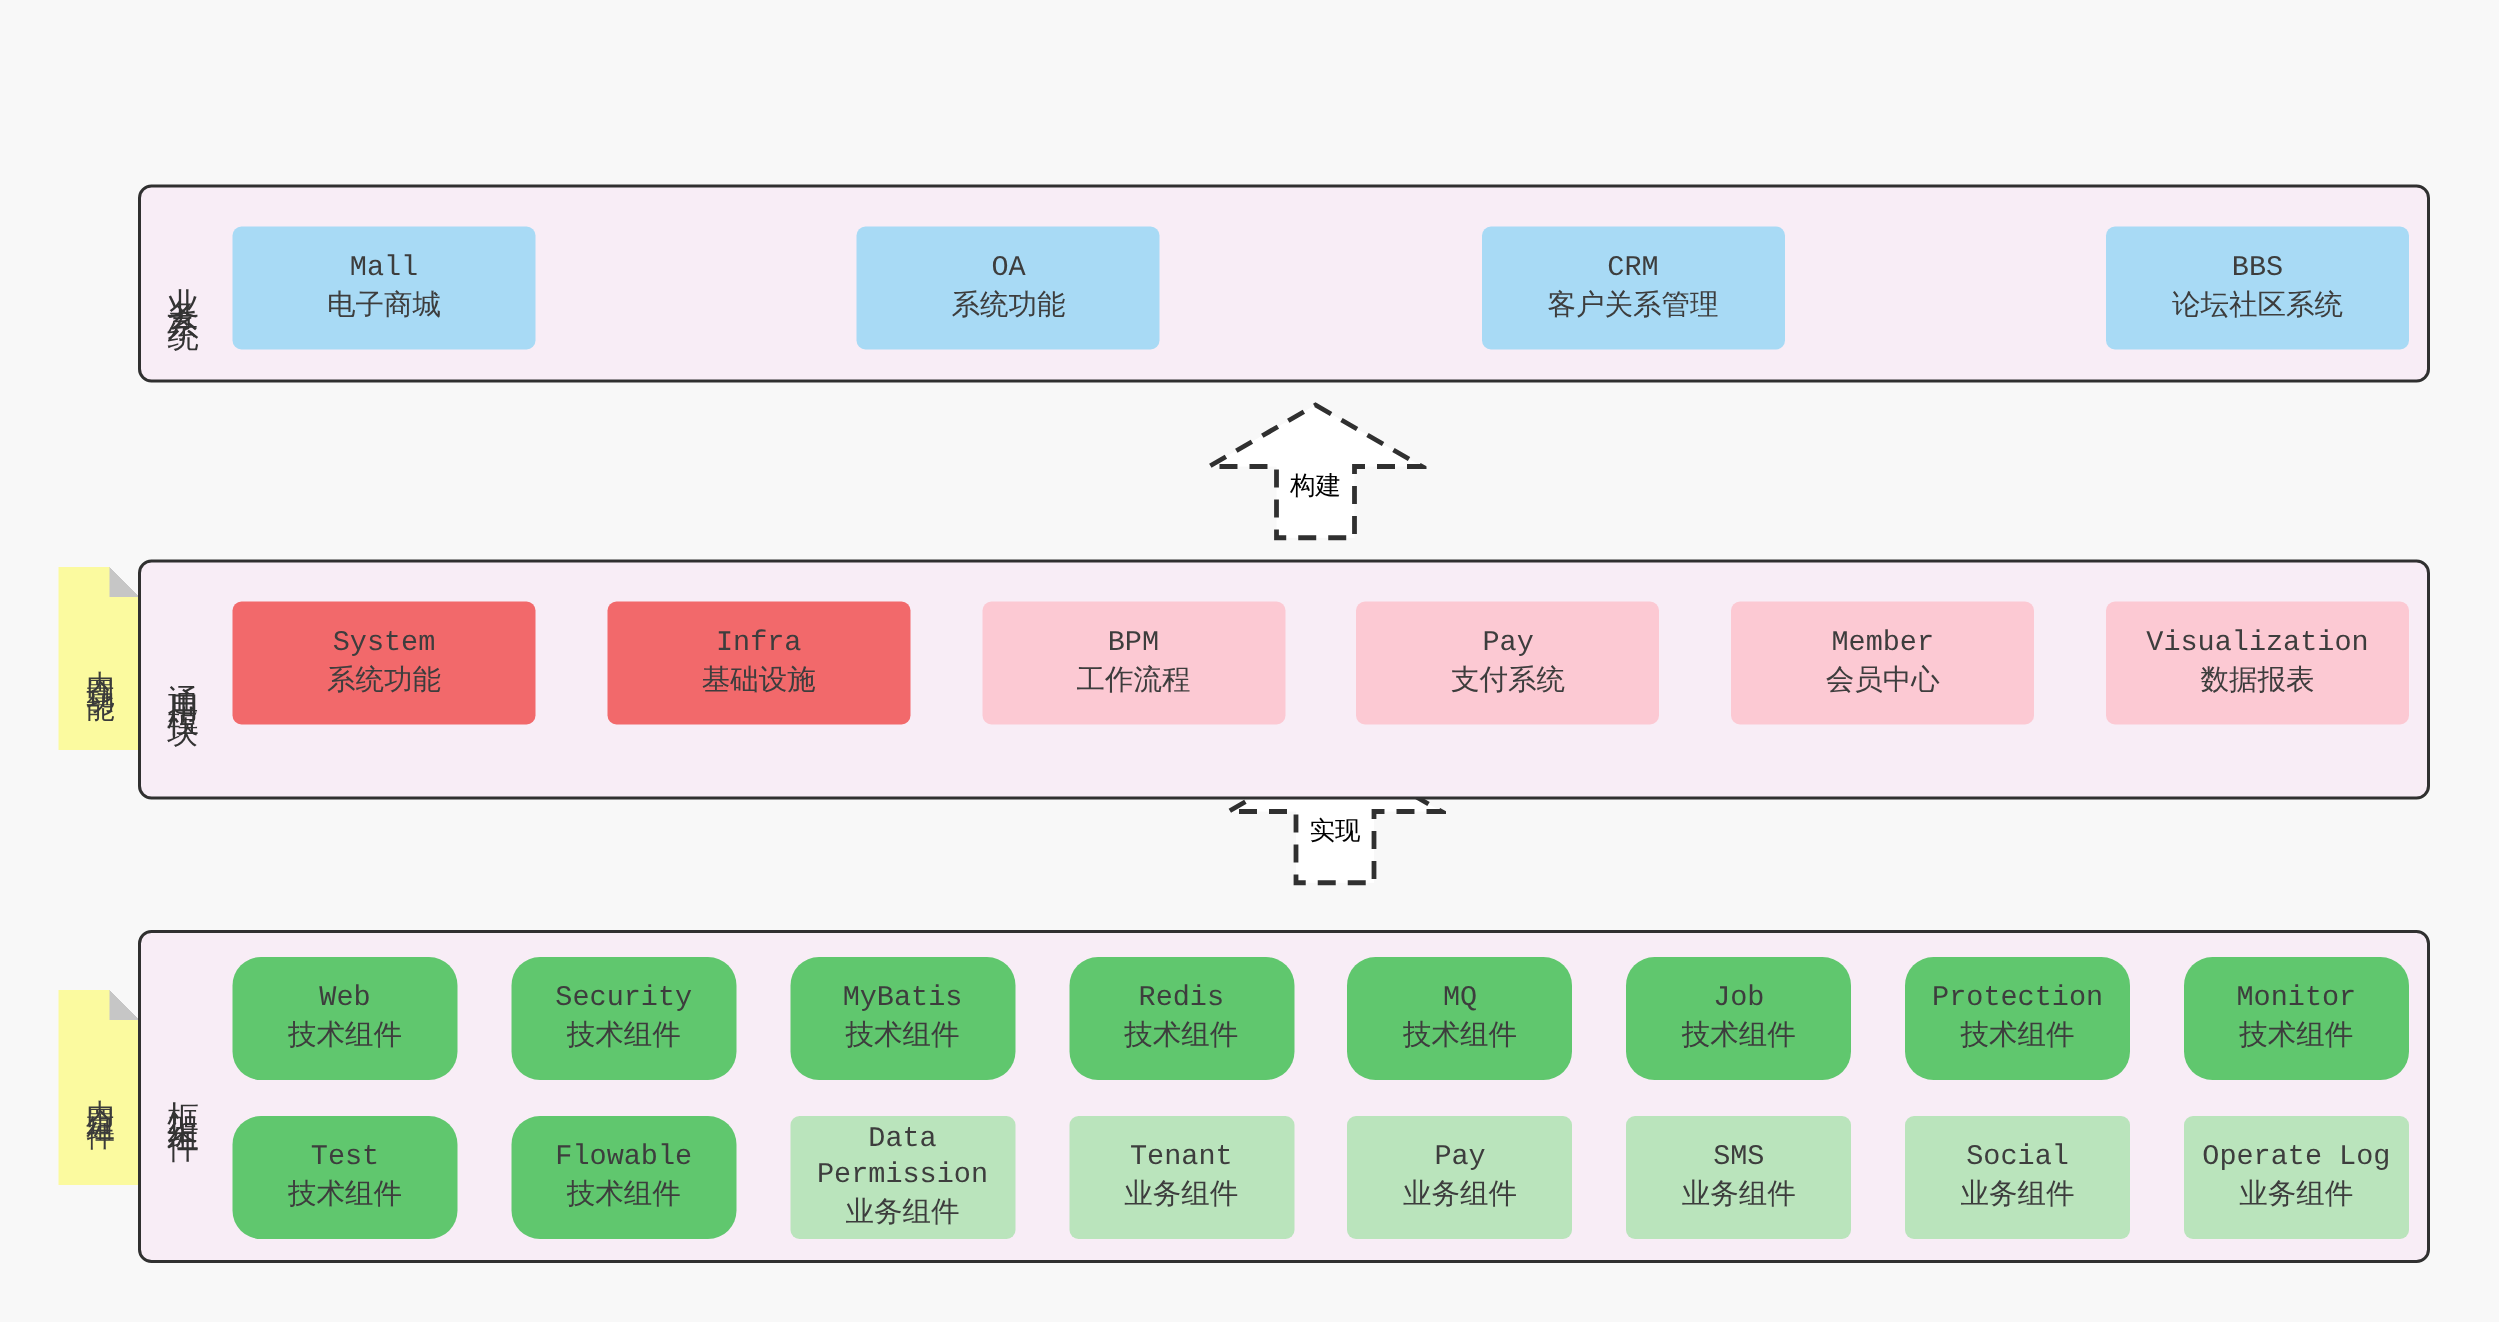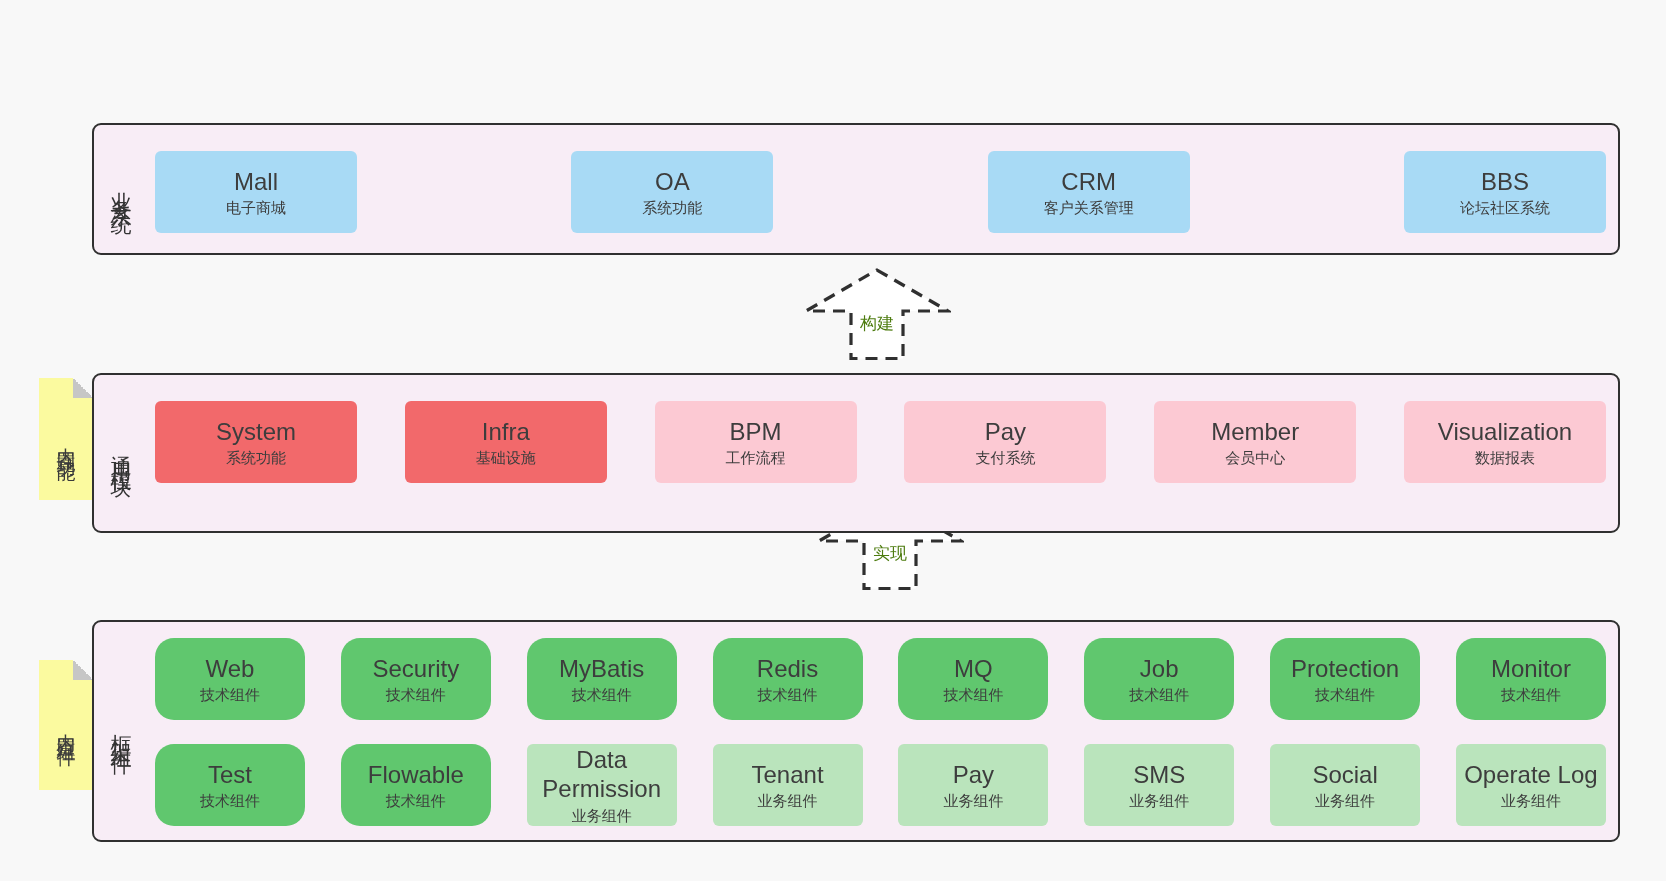--- a/index.html
+++ b/index.html
@@ -33,22 +33,22 @@
   .band-3 .band-boxes{top:16px;}
   .box-row{display:flex;justify-content:space-between;}
   
   .mbox{
     box-sizing:border-box;border-radius:6px;
     display:flex;flex-direction:column;align-items:center;justify-content:center;
     text-align:center;padding:2px 6px;
   }
   .band-1 .mbox,.band-2 .mbox{width:202px;height:82px;}
   .band-3 .mbox{width:150px;height:82px;}
-  .mbox-title{font-size:24px;line-height:1.22;}
-  .mbox-sub{font-size:15px;line-height:1.3;margin-top:2px;}
+  .mbox-title{font-size:19px;line-height:1.22;font-family:Liberation Mono, monospace;}
+  .mbox-sub{font-size:19px;line-height:1.3;margin-top:2px;}
   .v-blue{background:var(--blue-box,#a8daf5);}
   .v-red{background:var(--red-box,#f2696b);}
   .v-pink{background:var(--pink-box,#fcc9d3);}
   .v-green{background:var(--green-box,#60c76e);border-radius:19px;}
   .v-lightgreen{background:var(--light-green-box,#bae4bc);}
   
   .sticky{
     position:absolute;left:39px;width:54px;background:var(--sticky-yellow,#fbfa9f);
     z-index:1;display:flex;align-items:center;justify-content:center;
   }
@@ -66,21 +66,21 @@
   
   .arrow-wrap{position:absolute;width:148px;height:93px;z-index:1;}
   .arrow-build{left:803px;top:268px;}
   .arrow-implement{left:816px;top:498px;}
   .arrow-shape{
     fill:#ffffff;stroke:var(--band-border,#303030);
     stroke-width:3.2;stroke-dasharray:12 8;stroke-linejoin:miter;
   }
   .arrow-label{
     position:absolute;left:50%;top:44px;transform:translateX(-50%);
-    font-size:17px;color:#4d7c0f;white-space:nowrap;
+    font-size:17px;color:#000000;white-space:nowrap;
   }
 </style>
 </head>
 <body>
 
 <div class="canvas">
 
   <div class="sticky sticky-middle">
     <div class="sticky-fold"></div>
     <div class="sticky-text">内置功能</div>

